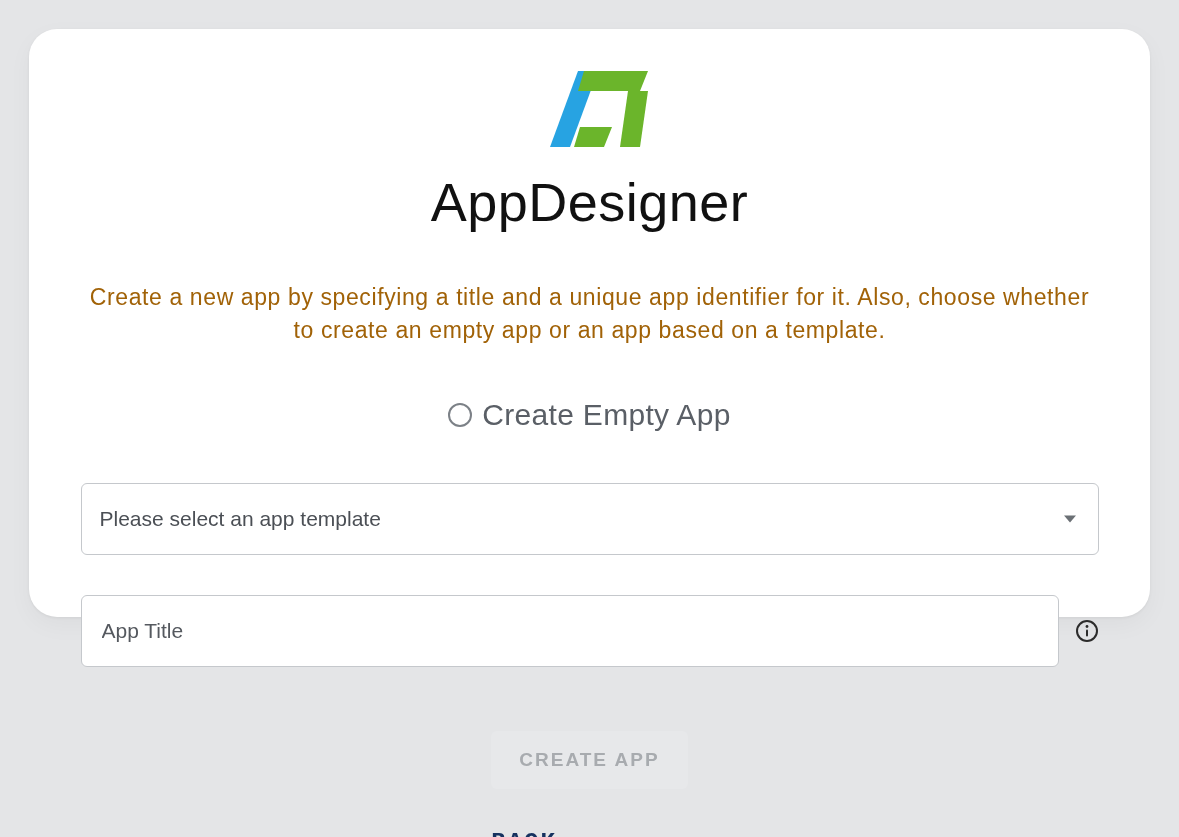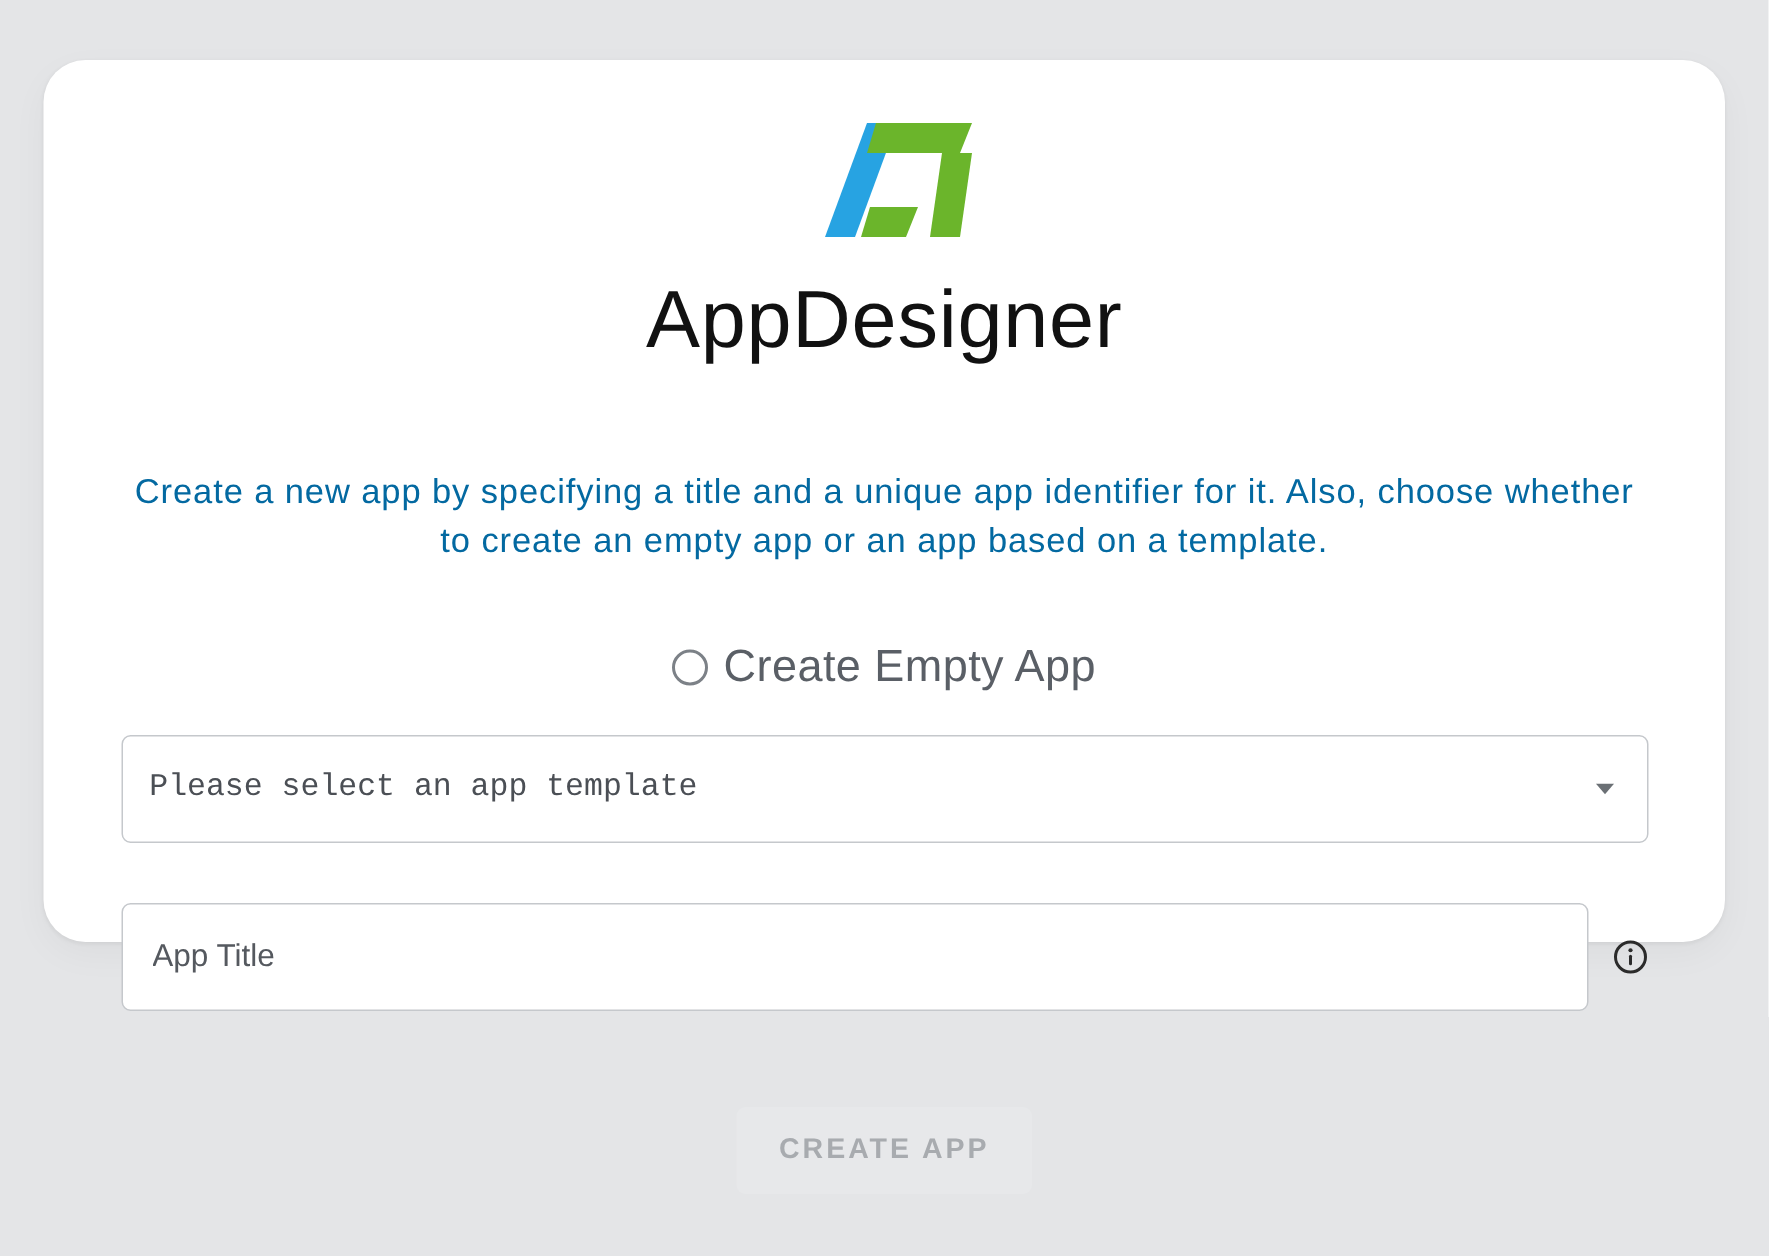--- a/index.html
+++ b/index.html
@@ -23,21 +23,21 @@
     height:837px;
     background:var(--page-bg);
     font-family:"Segoe UI","Helvetica Neue",Arial,sans-serif;
     color:var(--text);
     overflow:hidden;
   }
 
   .card{
     position:absolute;
     left:29px;
-    top:40px;
+    top:29px;
     width:1121px;
     height:588px;
     background:var(--card-bg);
     border-radius:28px;
     box-shadow:0 1px 3px rgba(0,0,0,.06), 0 8px 24px rgba(0,0,0,.04);
     padding:50px 60px 40px 60px;
     display:flex;
     flex-direction:column;
     align-items:center;
   }
@@ -47,26 +47,26 @@
   .wordmark{
     font-size:54px;
     line-height:1;
     font-weight:400;
     letter-spacing:0.5px;
     color:var(--wordmark-dark);
     margin-top:6px;
   }
 
   .intro{
-    margin-top:71px;
+    margin-top:52px;
     font-size:23px;
     line-height:1.45;
     letter-spacing:0.6px;
     text-align:center;
-    color:#0369a1;
+    color:#a16207;
     max-width:1020px;
   }
 
   .radios{
     display:flex;
     justify-content:center;
     gap:40px;
     margin-top:50px;
     width:100%;
   }
@@ -95,22 +95,21 @@
     transform:translate(-50%,-50%);
   }
   .radio-label{
     font-size:30px;
     color:var(--muted);
     letter-spacing:.3px;
   }
 
   .form-block{
     width:1018px;
-    margin-top:28px;
-    font-family:Liberation Mono, monospace;
+    margin-top:51px;
   }
 
   .select-field{
     position:relative;
     width:100%;
     height:72px;
     border:1px solid var(--border);
     border-radius:6px;
     display:flex;
     align-items:center;

